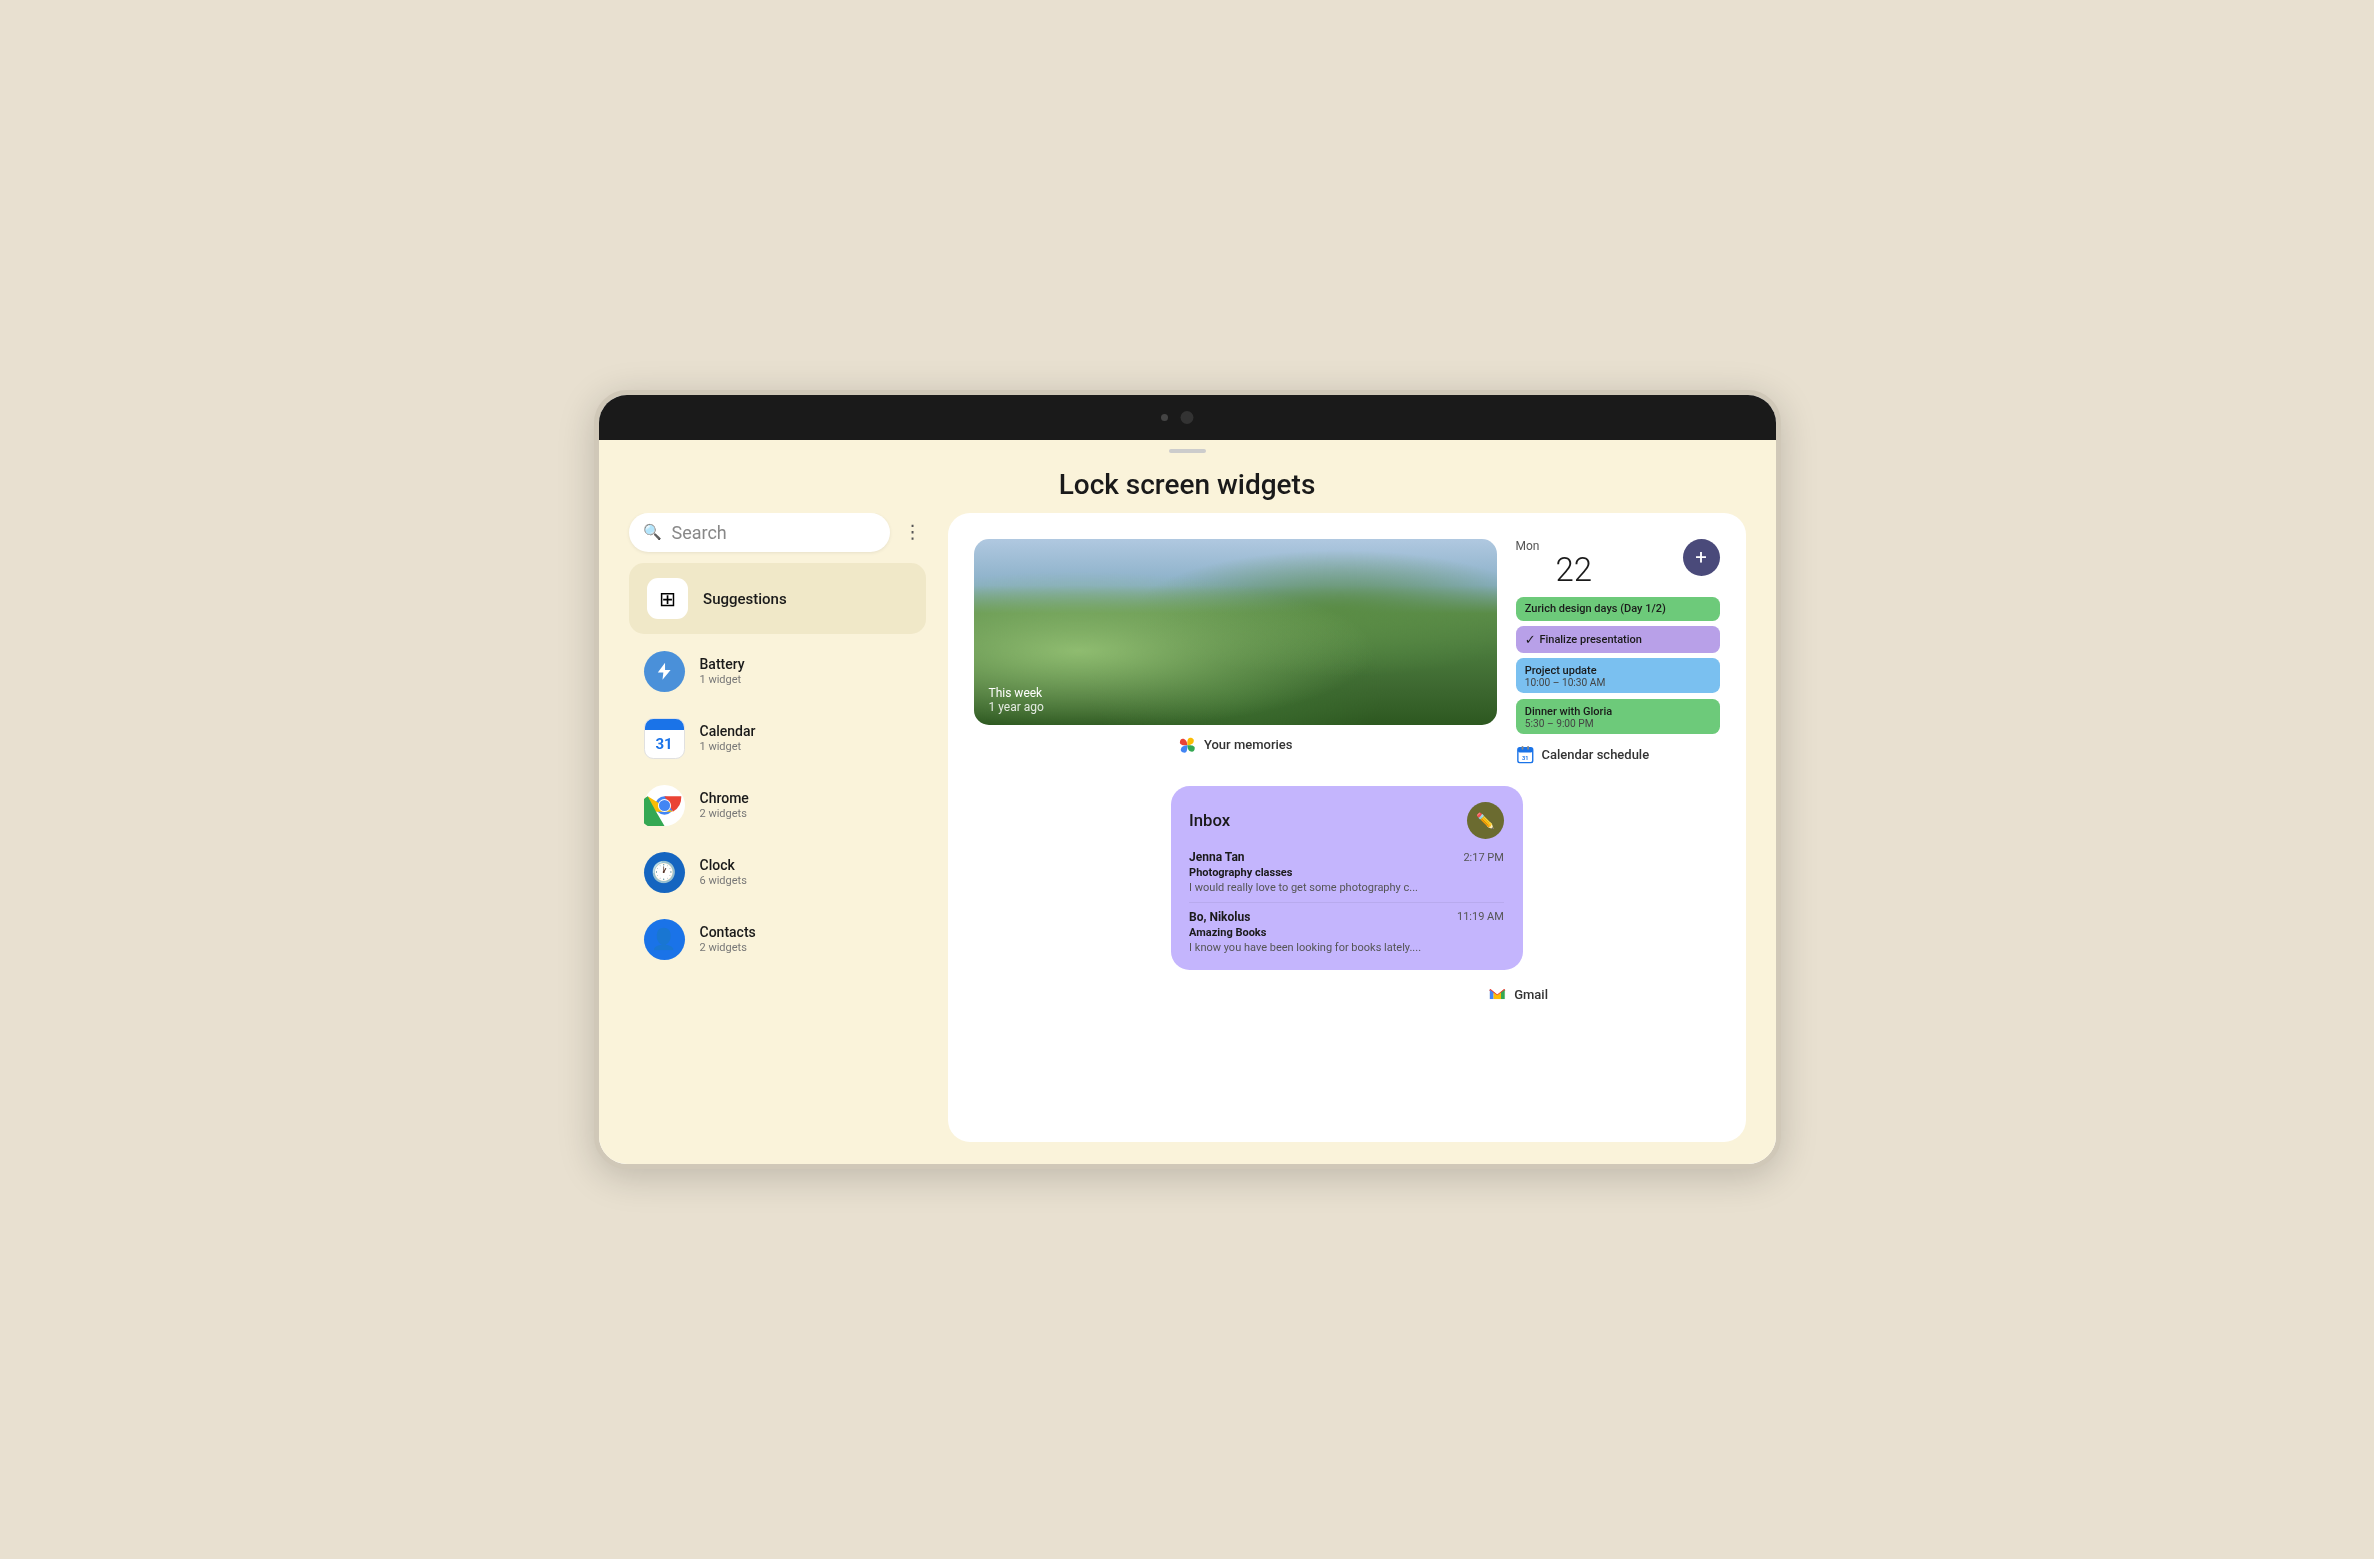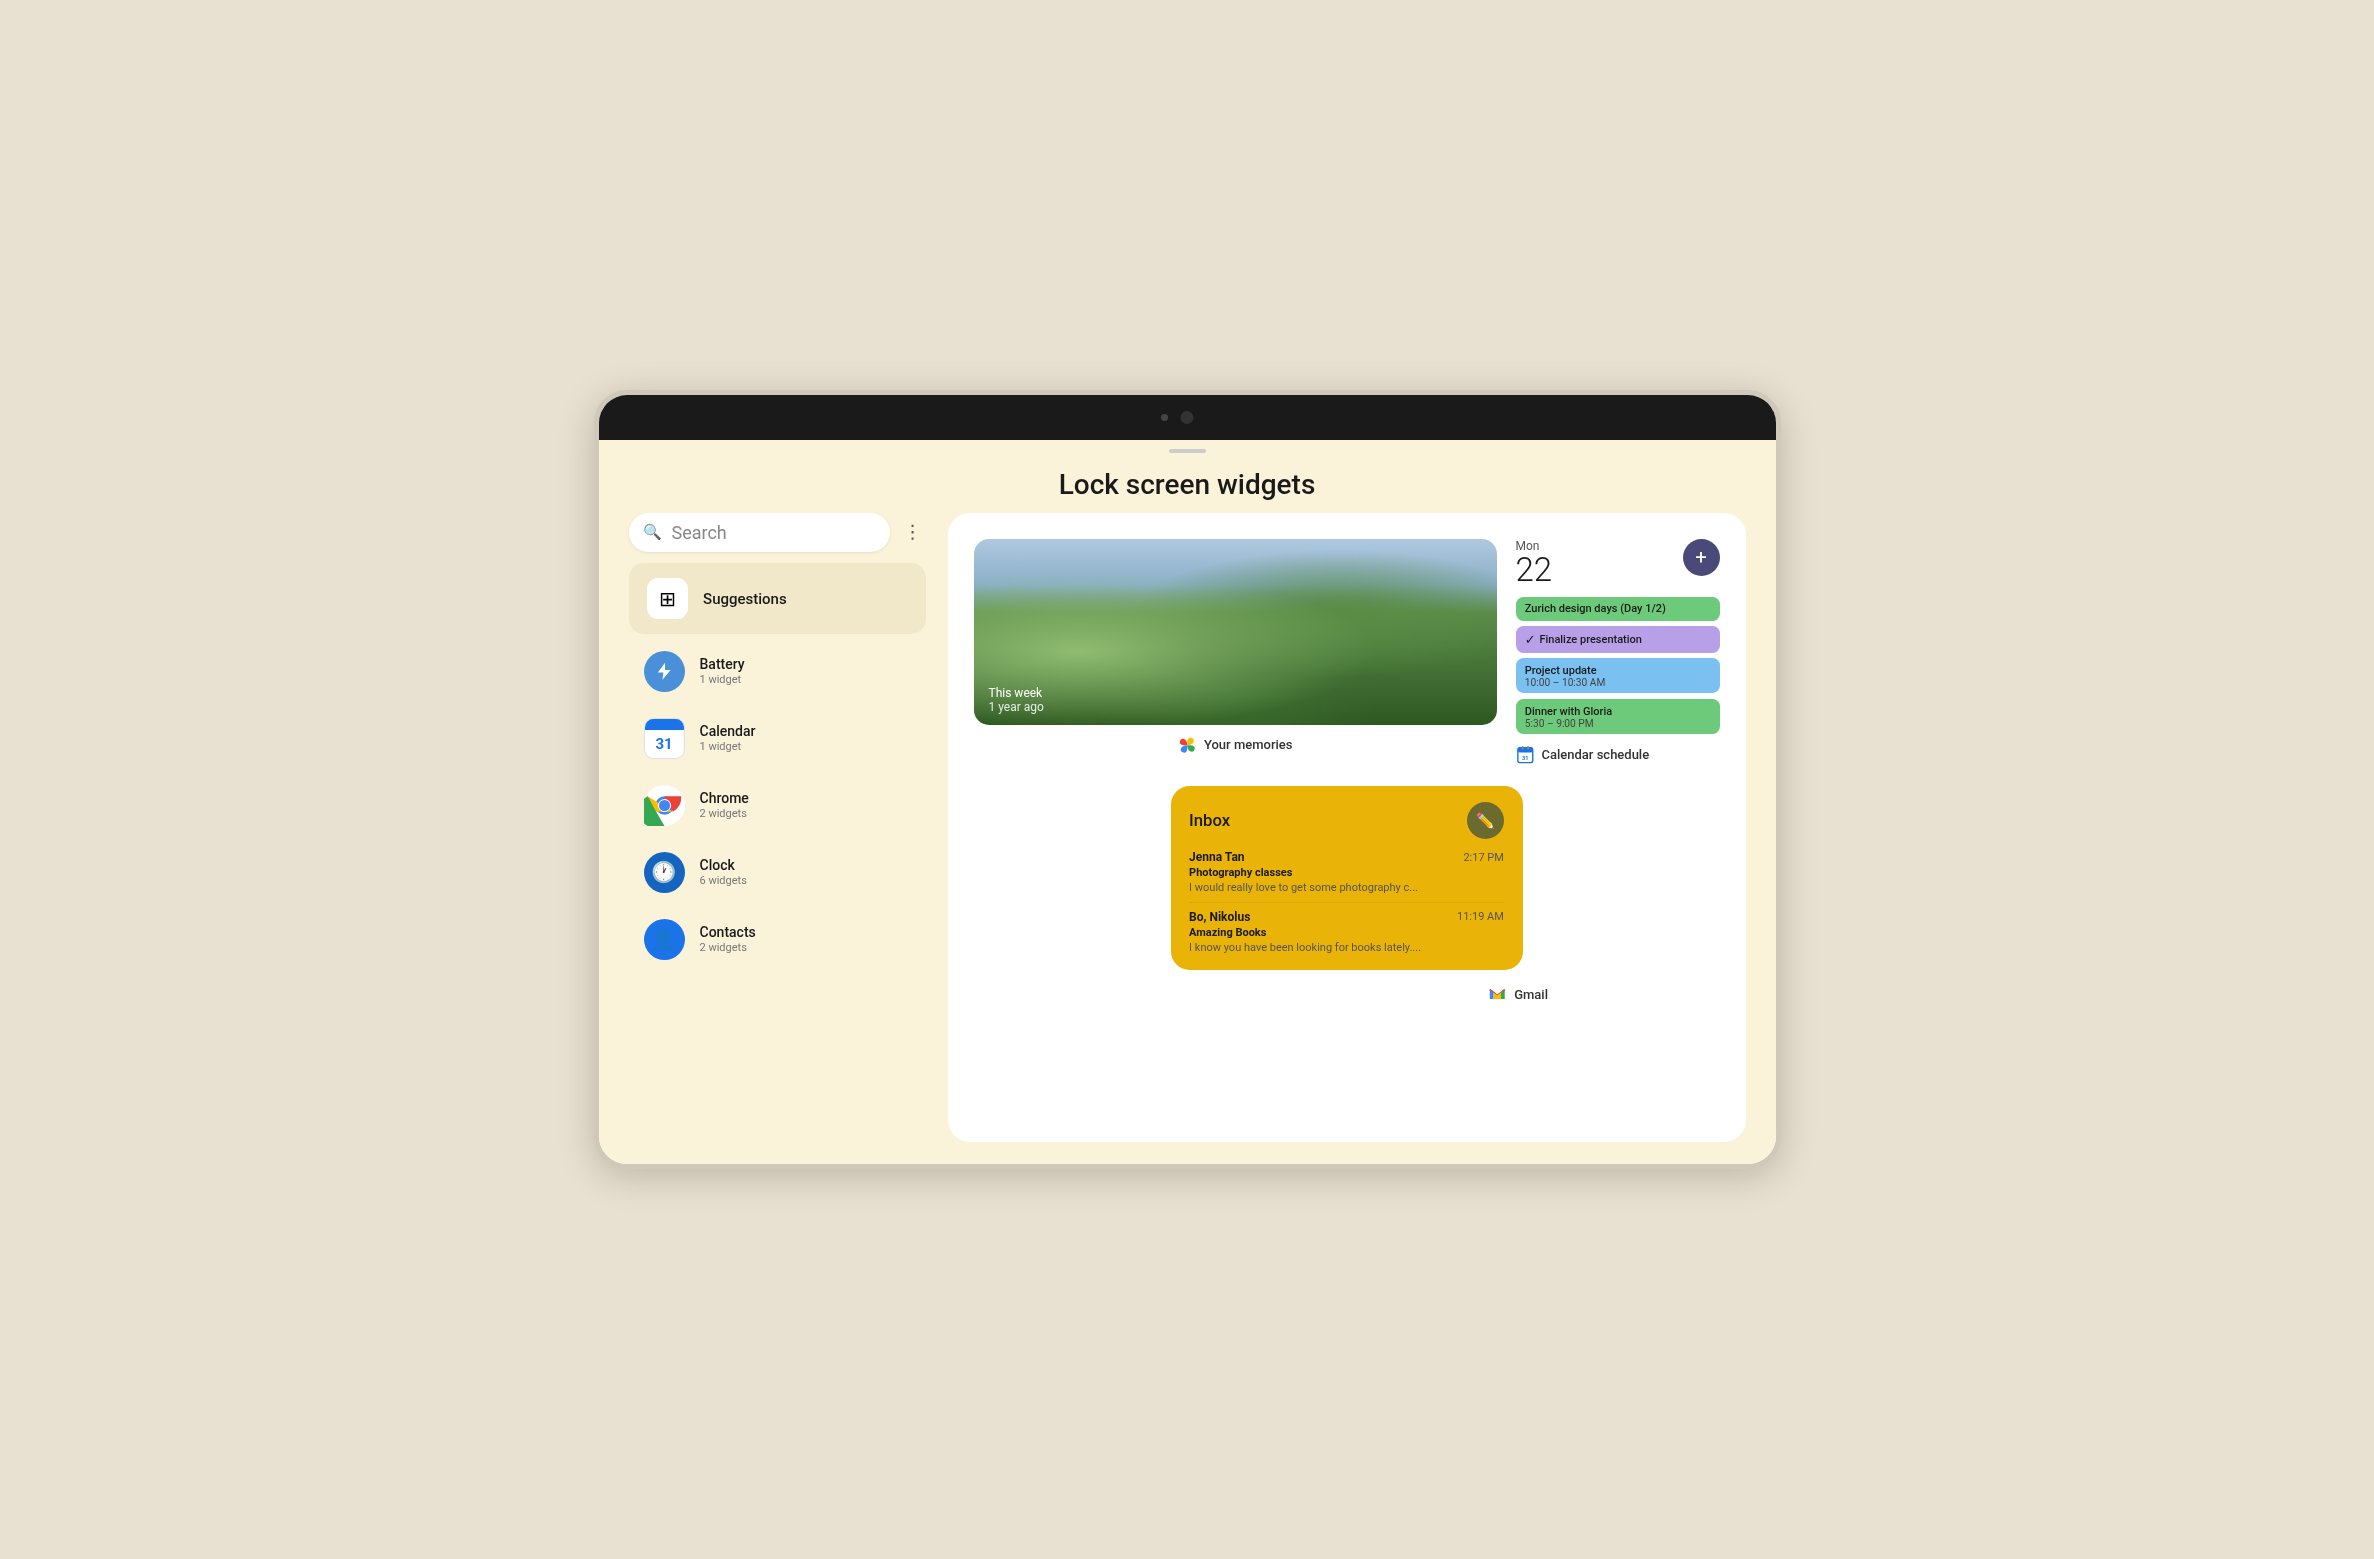--- a/index.html
+++ b/index.html
@@ -264,20 +264,21 @@
     }
     .cal-day-name {
       font-size: 12px;
       color: #555;
     }
     .cal-day-num {
       font-size: 33px;
       font-weight: 300;
       color: #1a1a1a;
       line-height: 1;
+      margin-left: 40px;
     }
     .cal-add-btn {
       width: 37px;
       height: 37px;
       background: #4a4a7a;
       border-radius: 50%;
       display: flex;
       align-items: center;
       justify-content: center;
       cursor: pointer;
@@ -296,21 +297,21 @@
       color: #1a1a1a;
       font-weight: 500;
     }
     .cal-event.green { background: #6dca7a; }
     .cal-event.purple { background: #b8a0e8; display: flex; align-items: center; gap: 3.7px; }
     .cal-event.blue { background: #7ac0f0; }
     .cal-event .event-time { font-weight: 400; color: #444; font-size: 10.2px; }
     .check-icon { font-size: 13px; }
     
     .gmail-widget {
-      background: #eab308;
+      background: #c4b5fd;
       border-radius: 18.6px;
       padding: 16.7px 18.6px;
       display: flex;
       flex-direction: column;
       gap: 11px;
       width: 352px;
       margin: 0 auto;
     }
     .gmail-header {
       display: flex;

